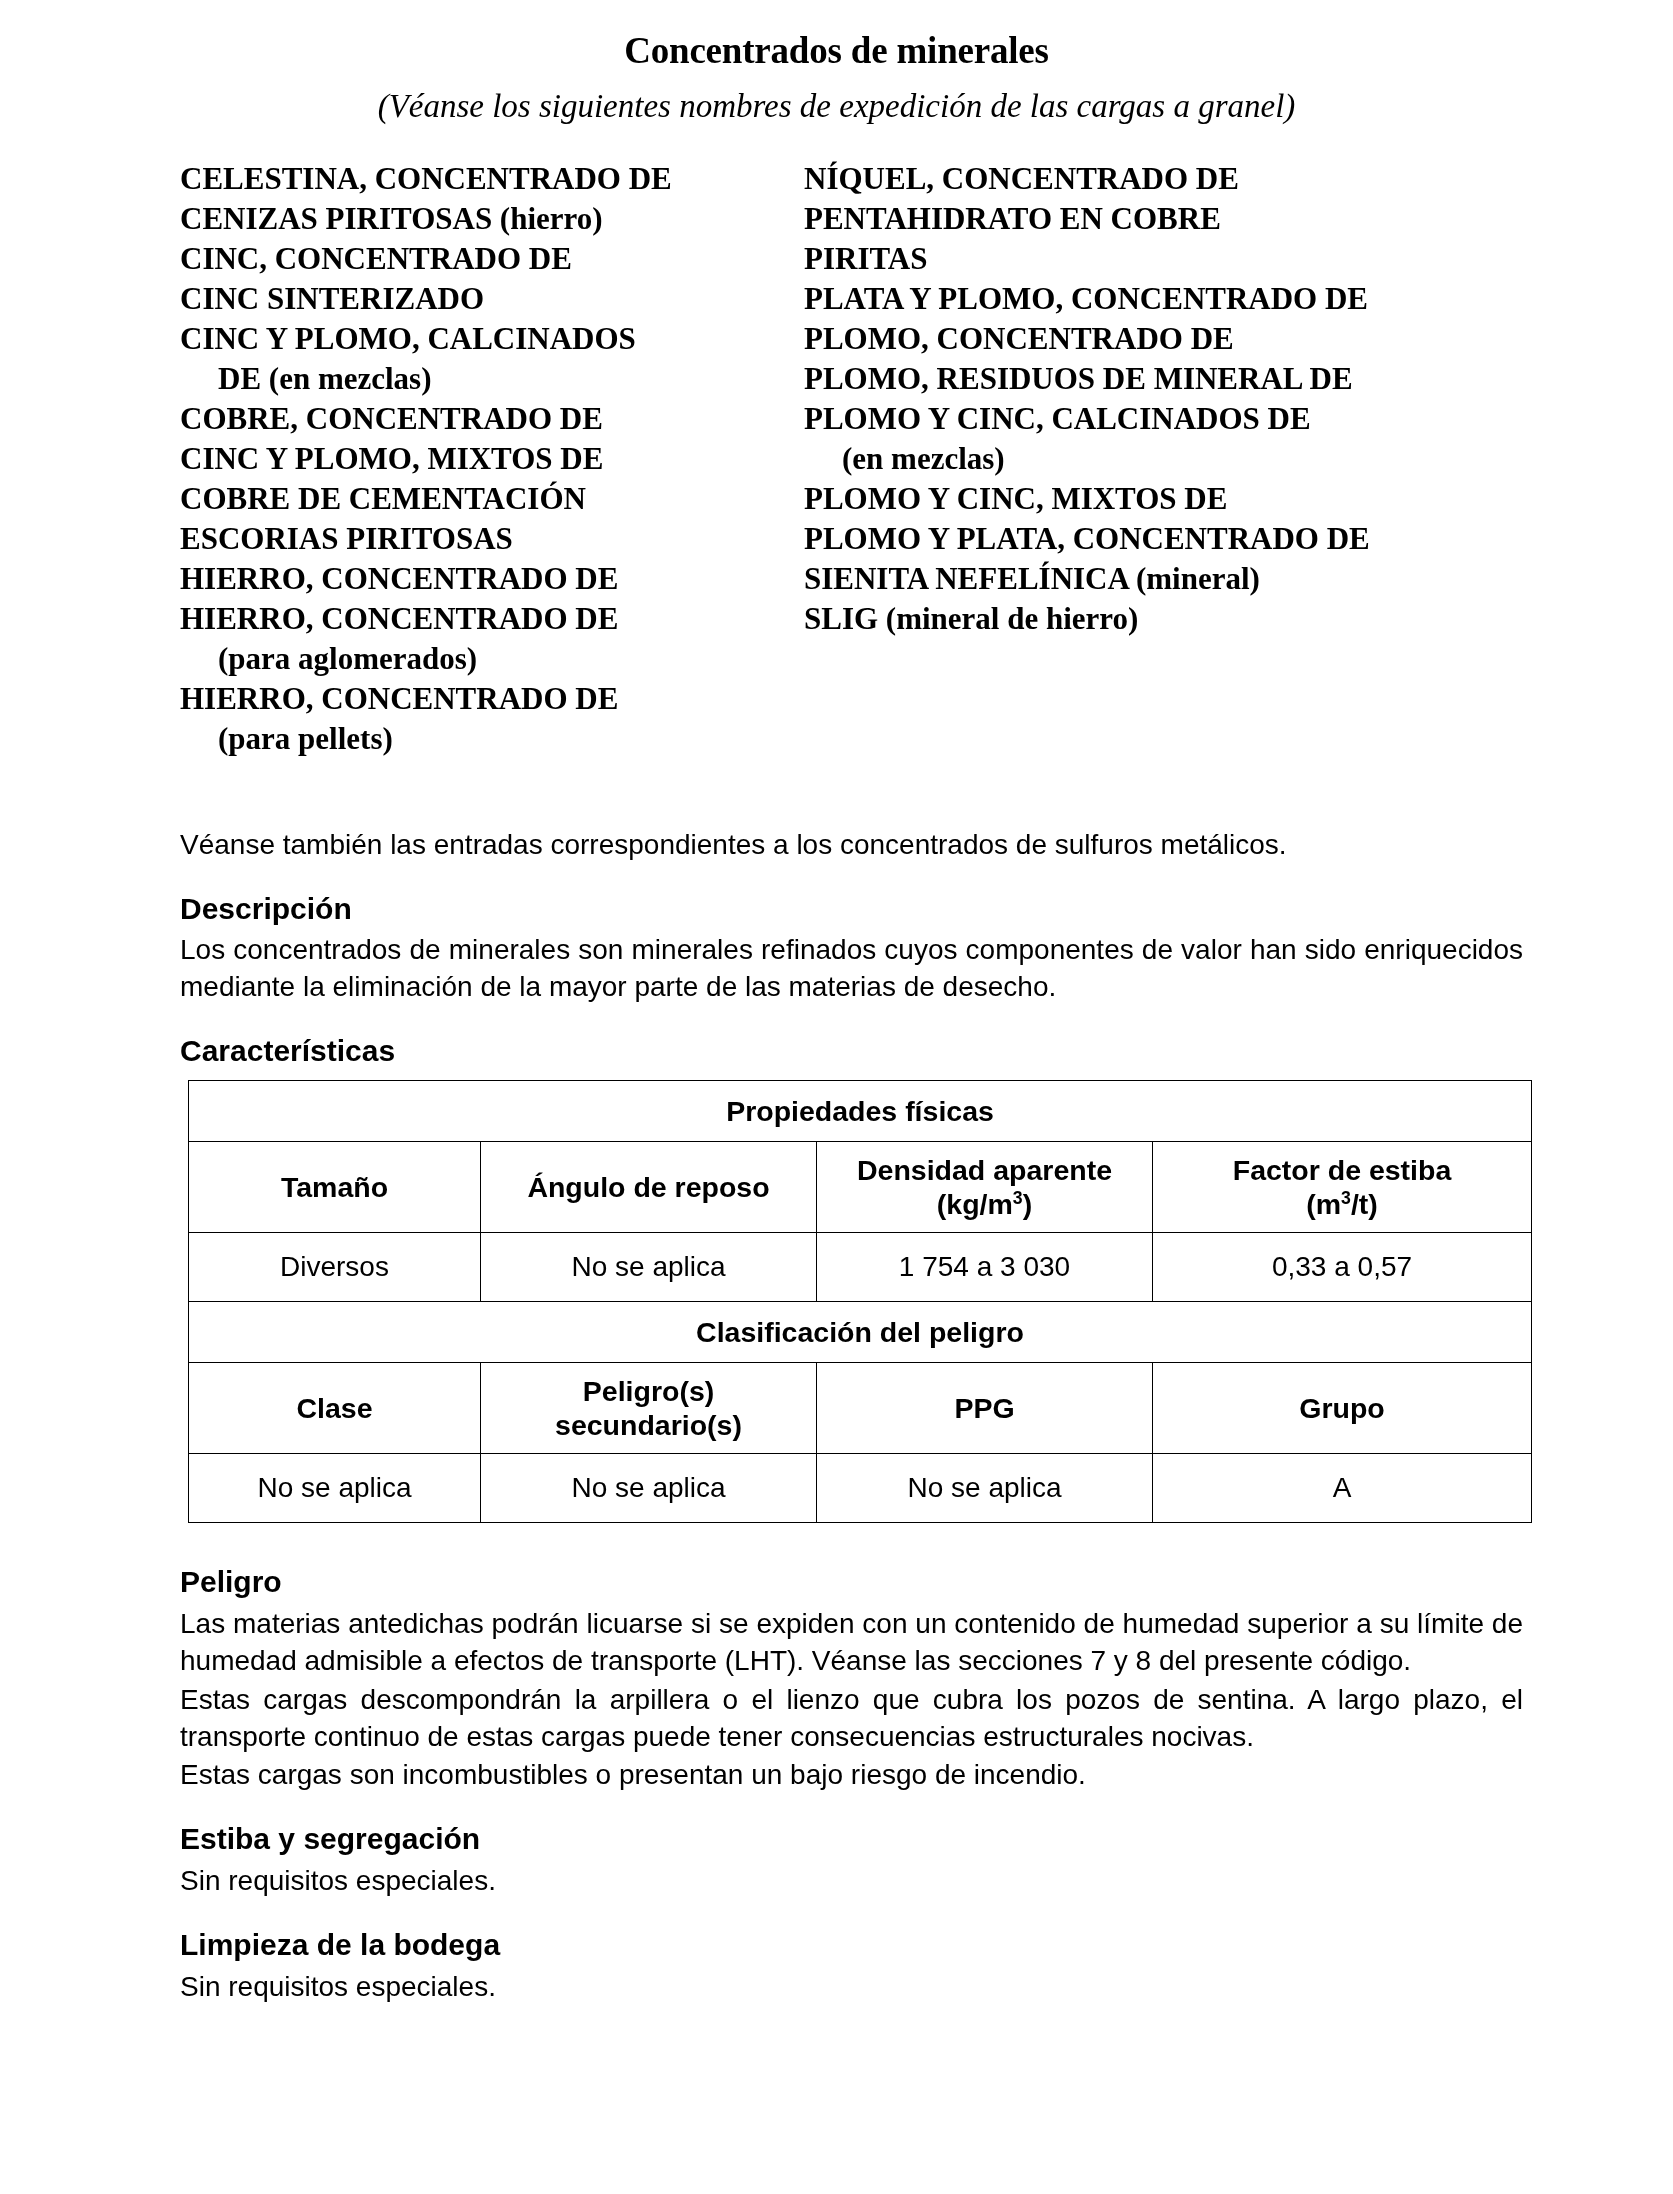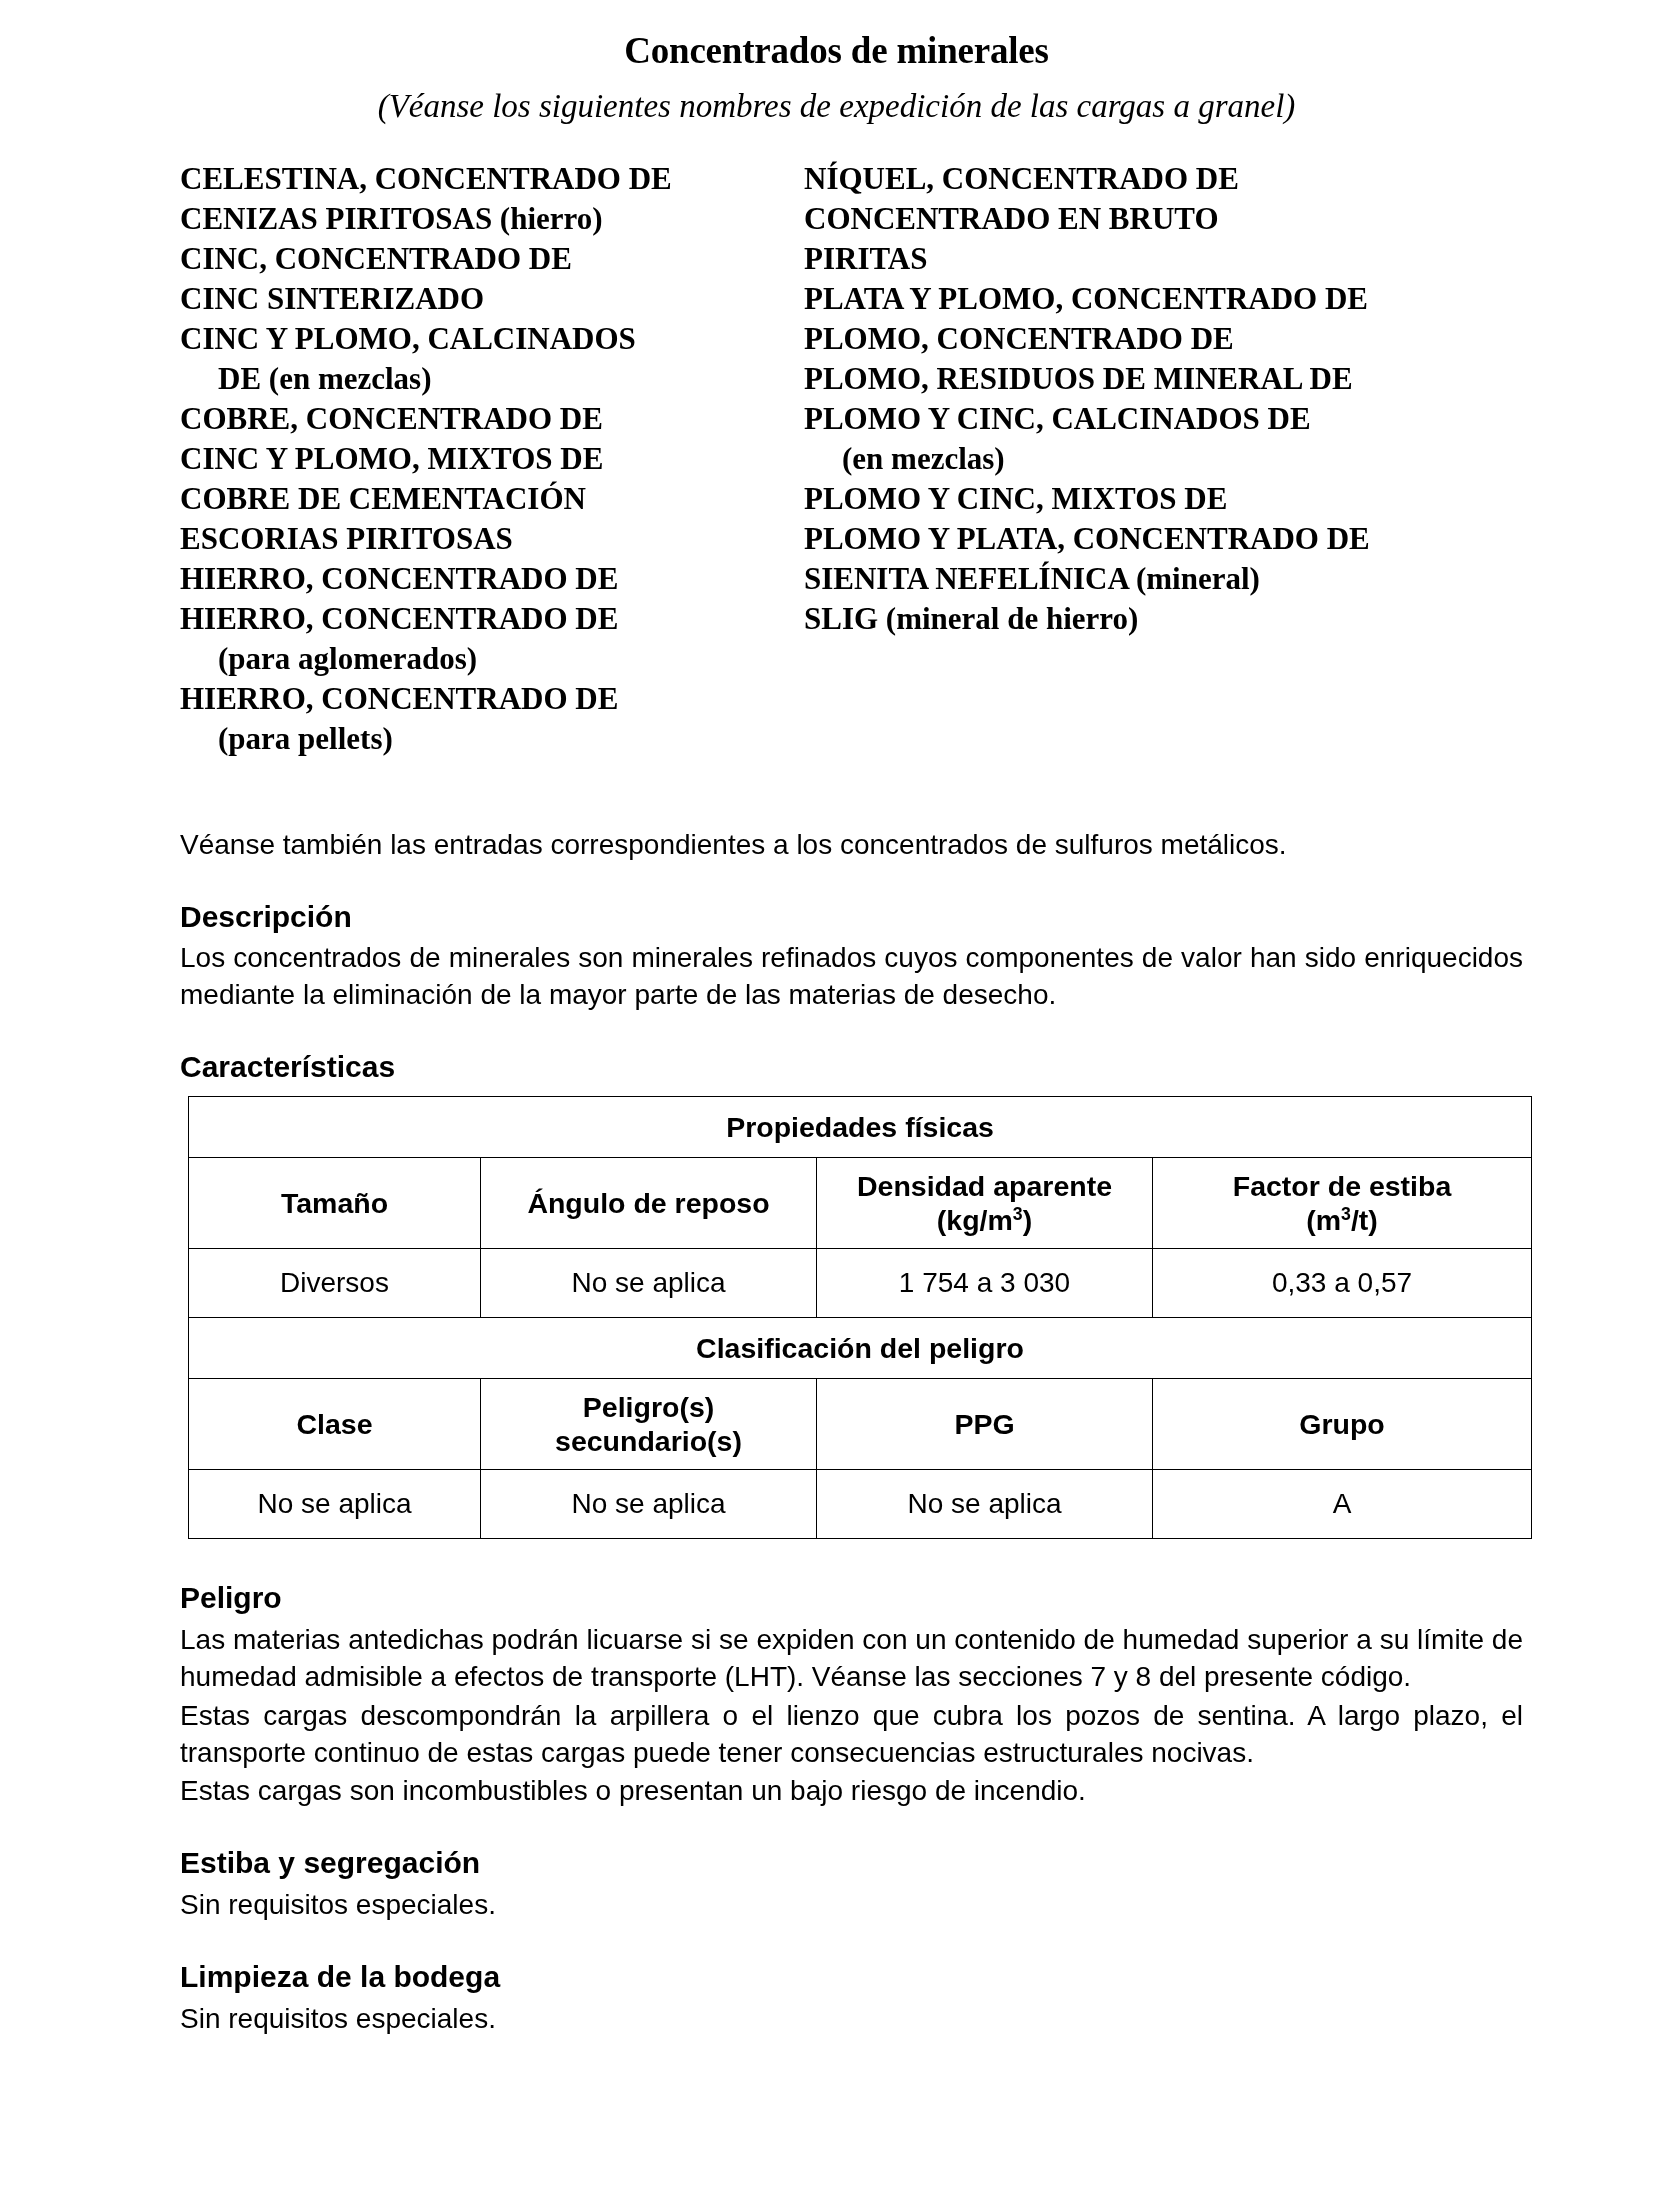--- a/index.html
+++ b/index.html
@@ -80,21 +80,21 @@
     font-family: "Liberation Sans", sans-serif;
     font-size: 28px;
     line-height: 36px;
     margin-top: 68px;
   }
   .section-heading {
     font-family: "Liberation Sans", sans-serif;
     font-weight: bold;
     font-size: 30px;
     line-height: 36px;
-    margin-top: 36px;
+    margin-top: 28px;
     margin-bottom: 4.7px;
   }
   .section-heading.tight-top {
     margin-top: 33px;
   }
   .para {
     font-family: "Liberation Sans", sans-serif;
     font-size: 28px;
     line-height: 37px;
     text-align: justify;
@@ -175,21 +175,21 @@
         <div class="cargo-item">COBRE DE CEMENTACIÓN</div>
         <div class="cargo-item">ESCORIAS PIRITOSAS</div>
         <div class="cargo-item">HIERRO, CONCENTRADO DE</div>
         <div class="cargo-item">HIERRO, CONCENTRADO DE</div>
         <div class="cargo-item indent">(para aglomerados)</div>
         <div class="cargo-item">HIERRO, CONCENTRADO DE</div>
         <div class="cargo-item indent">(para pellets)</div>
       </div>
     <div class="cargo-col right" id="cargo-right">
         <div class="cargo-item">NÍQUEL, CONCENTRADO DE</div>
-        <div class="cargo-item">CONCENTRADO EN BRUTO</div>
+        <div class="cargo-item">PENTAHIDRATO EN COBRE</div>
         <div class="cargo-item">PIRITAS</div>
         <div class="cargo-item">PLATA Y PLOMO, CONCENTRADO DE</div>
         <div class="cargo-item">PLOMO, CONCENTRADO DE</div>
         <div class="cargo-item">PLOMO, RESIDUOS DE MINERAL DE</div>
         <div class="cargo-item">PLOMO Y CINC, CALCINADOS DE</div>
         <div class="cargo-item indent">(en mezclas)</div>
         <div class="cargo-item">PLOMO Y CINC, MIXTOS DE</div>
         <div class="cargo-item">PLOMO Y PLATA, CONCENTRADO DE</div>
         <div class="cargo-item">SIENITA NEFELÍNICA (mineral)</div>
         <div class="cargo-item">SLIG (mineral de hierro)</div>

